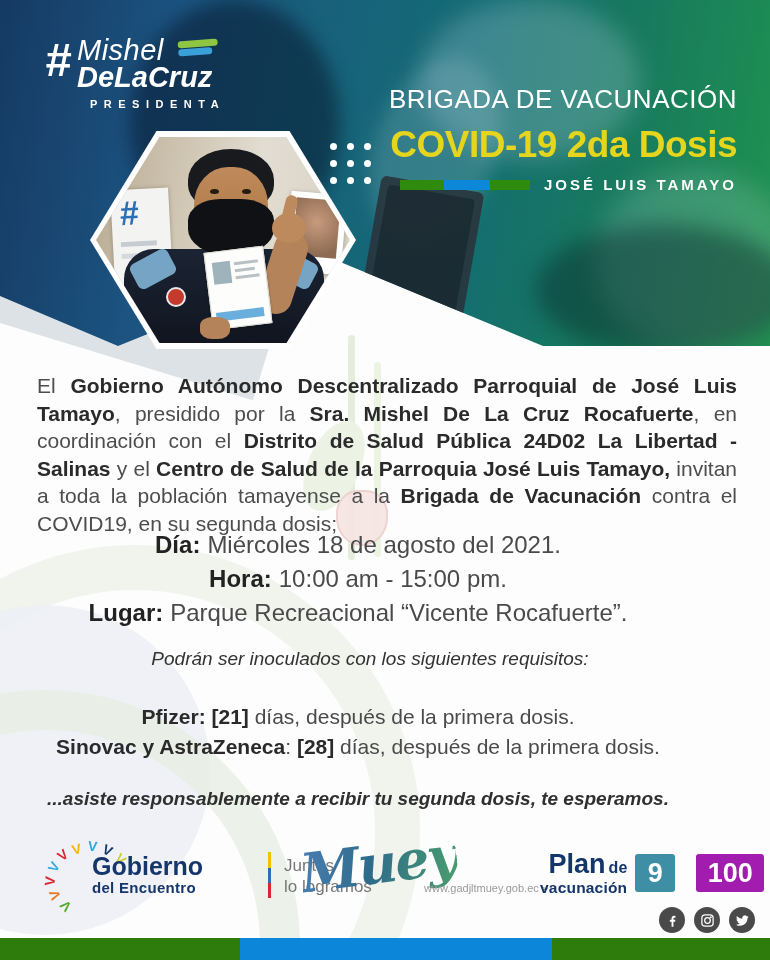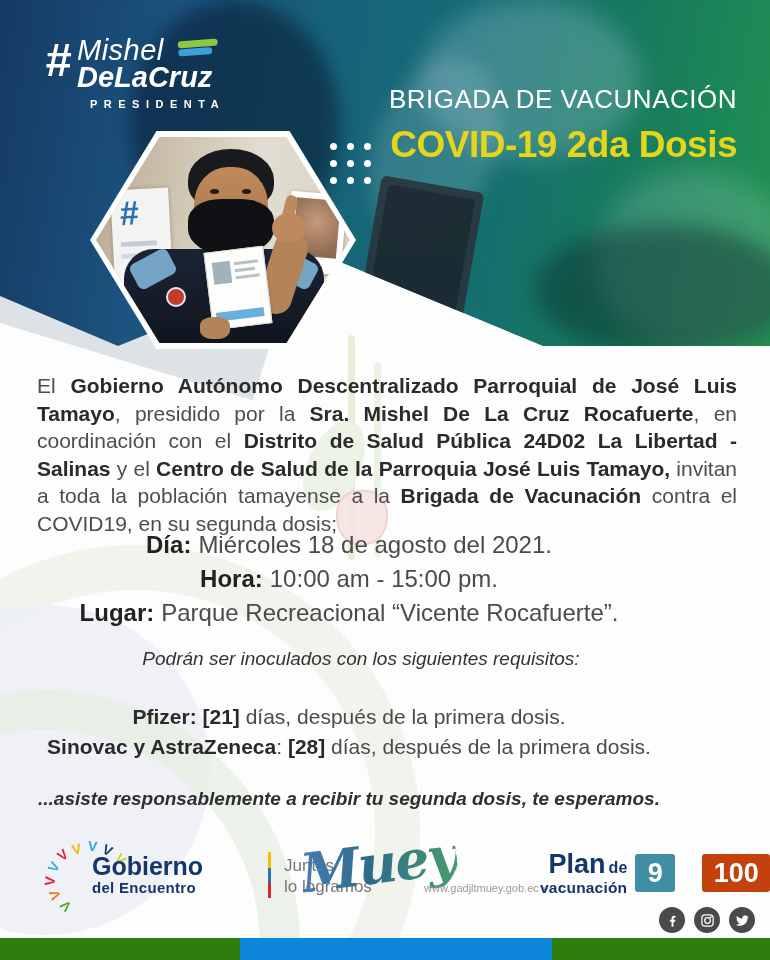--- a/index.html
+++ b/index.html
@@ -99,21 +99,21 @@
   .hx-thumb{left:188px;top:58px;width:12px;height:26px;background:#bd8a5e;border-radius:6px;transform:rotate(14deg);}
   .hx-card{left:112px;top:112px;width:58px;height:76px;background:#fdfdfb;border:1px solid #d8d8d0;
      transform:rotate(-7deg);box-shadow:0 1px 3px rgba(0,0,0,.25);}
   .hx-card .cp{position:absolute;left:6px;top:10px;width:18px;height:22px;background:#9fb3bd;}
   .hx-card .cl{position:absolute;left:28px;height:3px;background:#b9c0c6;}
   .cl1{top:12px;width:24px;} .cl2{top:19px;width:20px;} .cl3{top:26px;width:24px;}
   .hx-card .cs{position:absolute;left:4px;top:60px;width:48px;height:9px;background:#6aaede;}
   .hx-hand{left:104px;top:180px;width:30px;height:22px;background:#b5835a;border-radius:40%;}
 
   
-  .btxt{position:absolute;z-index:4;left:8px;width:682px;color:#4d4d4d;}
+  .btxt{position:absolute;z-index:4;left:17px;width:682px;color:#4d4d4d;}
   .paragraph{left:37px;width:700px;top:372px;font-size:21px;line-height:27.5px;
      text-align:justify;color:#4d4d4d;}
   .seg-b{font-weight:bold;color:#2a2a2a;}
   .schedule{top:528px;text-align:center;font-size:24px;line-height:34px;color:#4a4a4a;}
   .sch-line b{color:#222;margin-right:7px;}
   .podran{top:648px;text-align:center;font-size:19px;font-style:italic;color:#333;padding-left:12px;}
   .reqs{top:702px;text-align:center;font-size:21px;line-height:30px;color:#4a4a4a;}
   .closing{top:788px;text-align:center;font-size:19px;font-style:italic;font-weight:bold;color:#2f2f2f;}
 
   
@@ -136,21 +136,21 @@
   .muey-url{left:424px;top:882px;font-size:11px;color:#9a9a9a;}
   .muey-url .cursor{font-size:10px;color:#8a8a8a;margin-left:2px;}
   .plan{left:540px;top:851px;display:flex;align-items:center;gap:8px;}
   .plan-words{color:#15366b;text-align:right;line-height:1;}
   .plan-w1{font-size:27px;font-weight:bold;display:inline;}
   .plan-w2{font-size:16px;font-weight:bold;display:inline;margin-left:3px;}
   .plan-w3{font-size:15.5px;font-weight:bold;margin-top:2px;letter-spacing:.2px;}
   .badge{height:38px;display:flex;align-items:center;justify-content:center;
      color:#fff;font-weight:bold;font-size:27px;border-radius:3px;}
   .badge-9{width:40px;background:#3e8fa6;}
-  .badge-100{width:68px;background:#c2410c;margin-left:19px;}
+  .badge-100{width:68px;background:#a21caf;margin-left:13px;}
   .social{position:absolute;right:15px;top:907px;display:flex;gap:9px;z-index:4;}
   .soc{width:26px;height:26px;border-radius:50%;background:#4a4a4a;display:flex;
      align-items:center;justify-content:center;cursor:pointer;}
   .soc svg{width:15px;height:15px;}
 
   
   .bottom-bar{position:absolute;z-index:4;left:0;bottom:0;width:770px;height:22px;display:flex;}
   .bb-g1{width:240px;background:#2e7d0c;}
   .bb-bl{width:312px;background:#0c86d8;}
   .bb-g2{flex:1;background:#2e7d0c;}
@@ -197,20 +197,28 @@
         <span class="dot"></span>
         <span class="dot"></span>
         <span class="dot"></span>
         <span class="dot"></span>
         <span class="dot"></span>
       </div>
 
     <div class="head-right">
       <div class="hr-title">BRIGADA DE VACUNACIÓN</div>
       <div class="hr-sub">COVID-19 2da Dosis</div>
+      <div class="hr-row">
+        <div class="mini-bar">
+          <span class="g1"></span>
+            <span class="bl"></span>
+            <span class="g2"></span>
+        </div>
+        <div class="hr-parish">JOSÉ LUIS TAMAYO</div>
+      </div>
     </div>
   </div>
 
   <div class="hex">
     <div class="hex-in">
       <div class="hx hx-banner">
         <span class="bh">#</span>
           <span class="bl1"></span>
           <span class="bl2"></span>
       </div>

